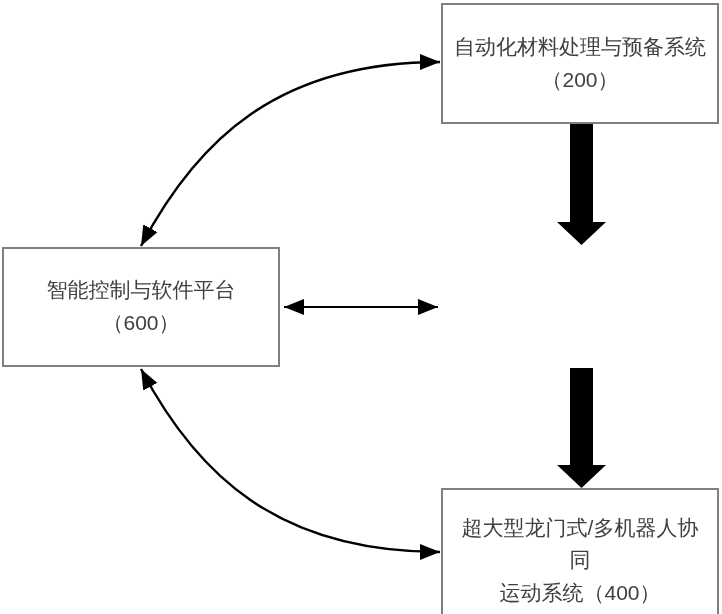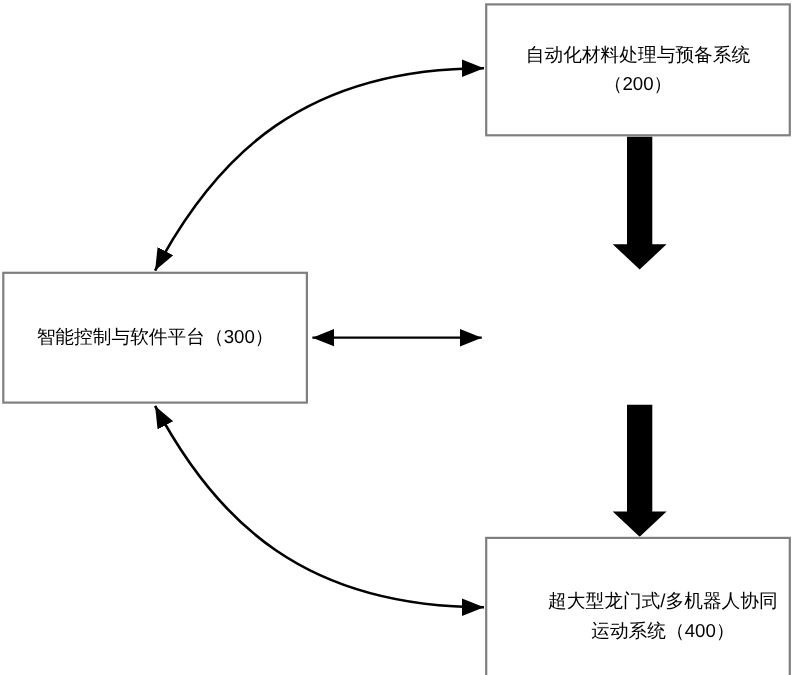--- a/index.html
+++ b/index.html
@@ -36,26 +36,26 @@
   }
   .thick-arrow {
     fill: #000000;
     stroke: none;
   }
   .box {
     position: absolute;
     box-sizing: border-box;
     border: 2px solid #7f7f7f;
     background: #ffffff;
-    color: #000000;
+    color: #404040;
     display: flex;
     align-items: center;
     justify-content: center;
     text-align: center;
-    font-size: 17px;
+    font-size: 21px;
     line-height: 1.55;
     white-space: pre-line;
     padding: 4px 10px;
   }
   .box-200 { left: 441px; top: 3px;   width: 278px; height: 121px; }
   .box-300 { left: 441px; top: 245px; width: 278px; height: 123px; }
   .box-400 { left: 441px; top: 488px; width: 278px; height: 145px; justify-content: flex-end; }
   .box-500 { left: 2px;   top: 247px; width: 278px; height: 120px; }
 </style>
 </head>
@@ -89,16 +89,16 @@
 （200）</span>
   </div>
 
 
   <div class="box box-400">
     <span>超大型龙门式/多机器人协同
 运动系统（400）</span>
   </div>
 
   <div class="box box-500">
-    <span>智能控制与软件平台（300）</span>
+    <span>智能控制与软件平台（600）</span>
   </div>
 
 </div>
 
 </body></html>

